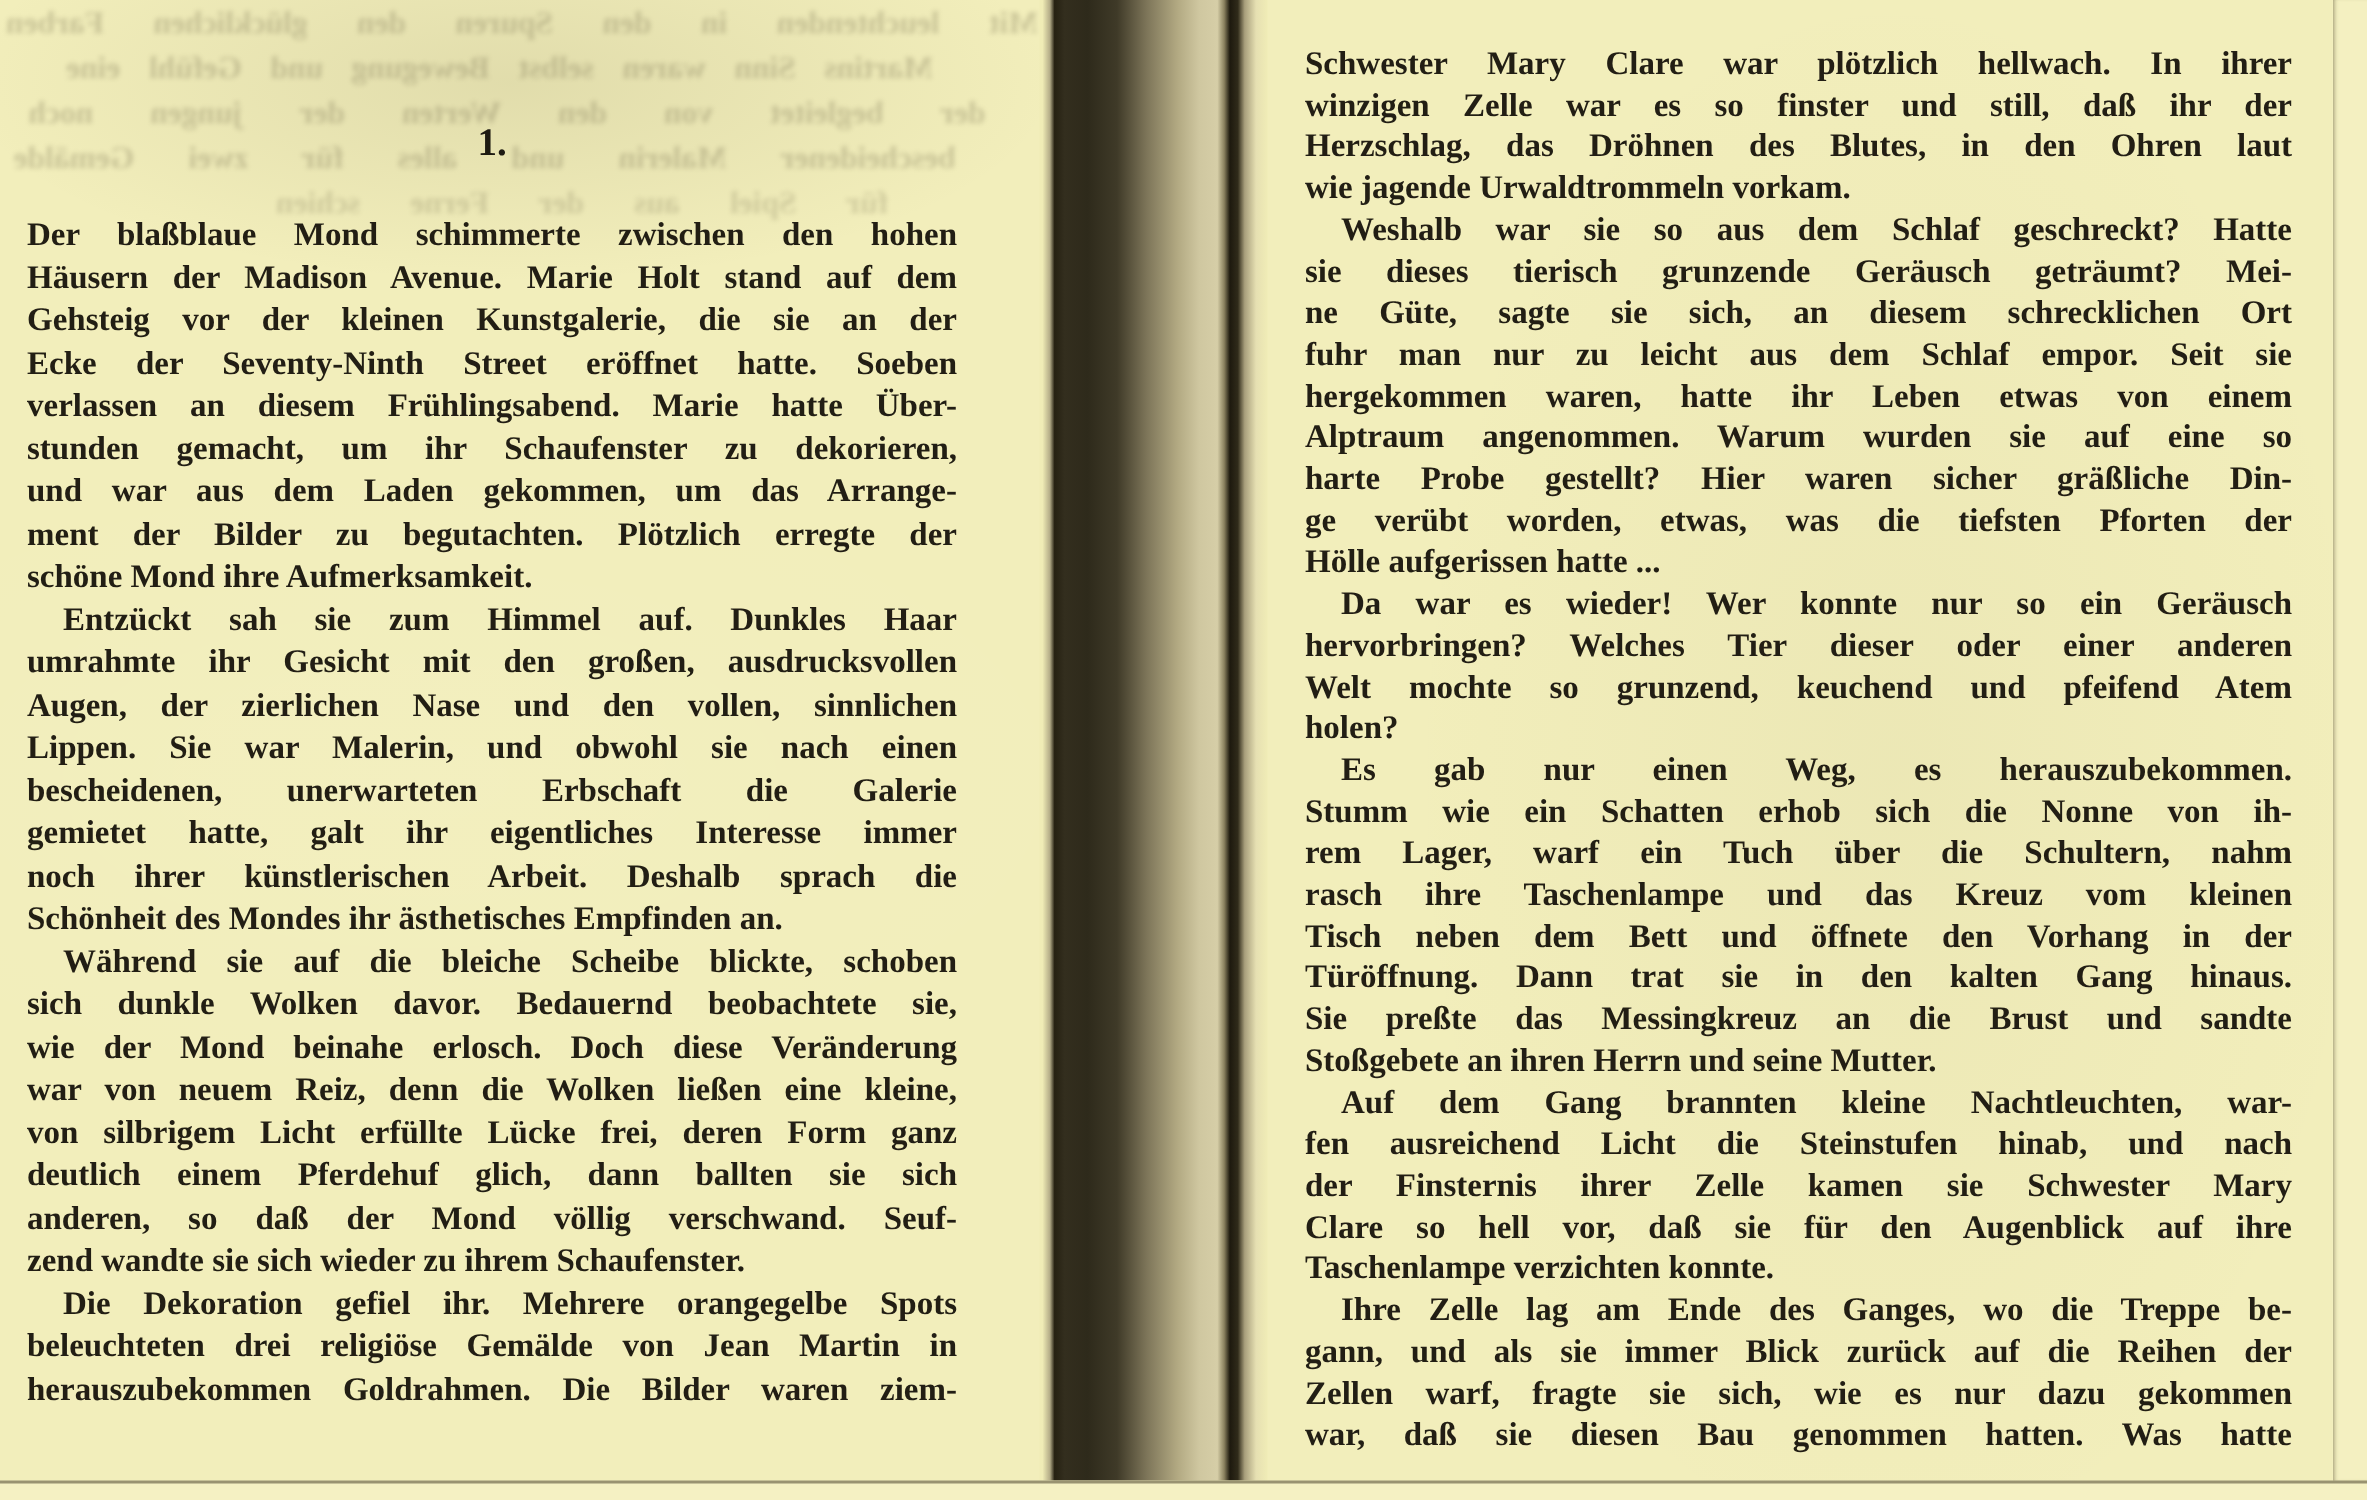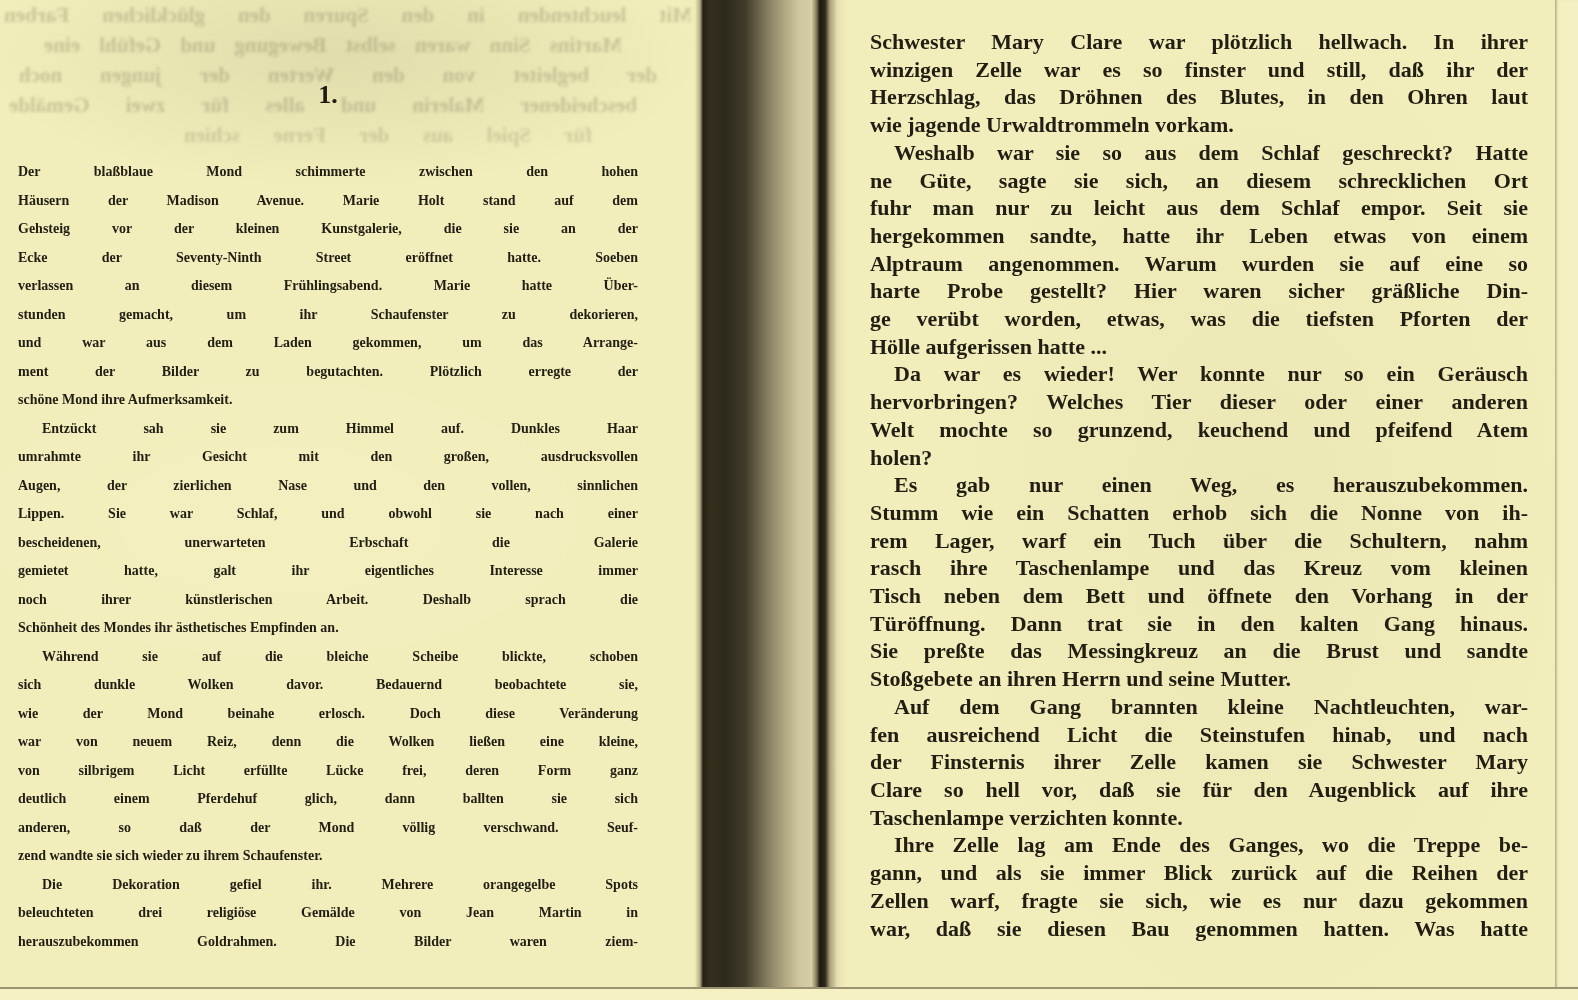--- a/index.html
+++ b/index.html
@@ -47,21 +47,21 @@
   .gline:nth-child(4) { margin: 0 5px 0 55px; }
   .gline:nth-child(5) { margin: 0 180px 0 100px; opacity: .8; }
 
   .chapter {
     position: absolute; left: 18px; top: 80px; width: 620px;
     text-align: center; font-weight: bold; font-size: 26px;
     color: #1e1b12; z-index: 3;
   }
 
   .textcol { position: absolute; color: #221e14; font-weight: bold; z-index: 2; }
-  .page-left  .textcol { left: 18px; top: 158px; width: 620px; font-size: 14px; line-height: 28.5px; }
+  .page-left  .textcol { left: 18px; top: 142px; width: 620px; font-size: 22px; line-height: 28.5px; }
   .page-right .textcol { left: 50px; top: 12px;  width: 658px; font-size: 22px; line-height: 27.7px; }
 
   .para { margin: 0; }
   .line {
     text-align: justify;
     -moz-text-align-last: justify;
     text-align-last: justify;
     hyphens: none;
   }
   .para.indent .line:first-child { text-indent: 24px; }
@@ -102,21 +102,21 @@
           <div class="line">verlassen an diesem Frühlingsabend. Marie hatte Über-</div>
           <div class="line">stunden gemacht, um ihr Schaufenster zu dekorieren,</div>
           <div class="line">und war aus dem Laden gekommen, um das Arrange-</div>
           <div class="line">ment der Bilder zu begutachten. Plötzlich erregte der</div>
           <div class="line">schöne Mond ihre Aufmerksamkeit.</div>
         </div>
         <div class="para indent" data-flush="true">
           <div class="line">Entzückt sah sie zum Himmel auf. Dunkles Haar</div>
           <div class="line">umrahmte ihr Gesicht mit den großen, ausdrucksvollen</div>
           <div class="line">Augen, der zierlichen Nase und den vollen, sinnlichen</div>
-          <div class="line">Lippen. Sie war Schlaf, und obwohl sie nach einer</div>
+          <div class="line">Lippen. Sie war Malerin, und obwohl sie nach einen</div>
           <div class="line">bescheidenen, unerwarteten Erbschaft die Galerie</div>
           <div class="line">gemietet hatte, galt ihr eigentliches Interesse immer</div>
           <div class="line">noch ihrer künstlerischen Arbeit. Deshalb sprach die</div>
           <div class="line">Schönheit des Mondes ihr ästhetisches Empfinden an.</div>
         </div>
         <div class="para indent" data-flush="true">
           <div class="line">Während sie auf die bleiche Scheibe blickte, schoben</div>
           <div class="line">sich dunkle Wolken davor. Bedauernd beobachtete sie,</div>
           <div class="line">wie der Mond beinahe erlosch. Doch diese Veränderung</div>
           <div class="line">war von neuem Reiz, denn die Wolken ließen eine kleine,</div>
@@ -138,23 +138,24 @@
   <div class="page page-right">
     <div class="textcol">
         <div class="para" data-flush="true">
           <div class="line">Schwester Mary Clare war plötzlich hellwach. In ihrer</div>
           <div class="line">winzigen Zelle war es so finster und still, daß ihr der</div>
           <div class="line">Herzschlag, das Dröhnen des Blutes, in den Ohren laut</div>
           <div class="line">wie jagende Urwaldtrommeln vorkam.</div>
         </div>
         <div class="para indent" data-flush="true">
           <div class="line">Weshalb war sie so aus dem Schlaf geschreckt? Hatte</div>
+          <div class="line">sie dieses tierisch grunzende Geräusch geträumt? Mei-</div>
           <div class="line">ne Güte, sagte sie sich, an diesem schrecklichen Ort</div>
           <div class="line">fuhr man nur zu leicht aus dem Schlaf empor. Seit sie</div>
-          <div class="line">hergekommen sandte, hatte ihr Leben etwas von einem</div>
+          <div class="line">hergekommen waren, hatte ihr Leben etwas von einem</div>
           <div class="line">Alptraum angenommen. Warum wurden sie auf eine so</div>
           <div class="line">harte Probe gestellt? Hier waren sicher gräßliche Din-</div>
           <div class="line">ge verübt worden, etwas, was die tiefsten Pforten der</div>
           <div class="line">Hölle aufgerissen hatte ...</div>
         </div>
         <div class="para indent" data-flush="true">
           <div class="line">Da war es wieder! Wer konnte nur so ein Geräusch</div>
           <div class="line">hervorbringen? Welches Tier dieser oder einer anderen</div>
           <div class="line">Welt mochte so grunzend, keuchend und pfeifend Atem</div>
           <div class="line">holen?</div>

